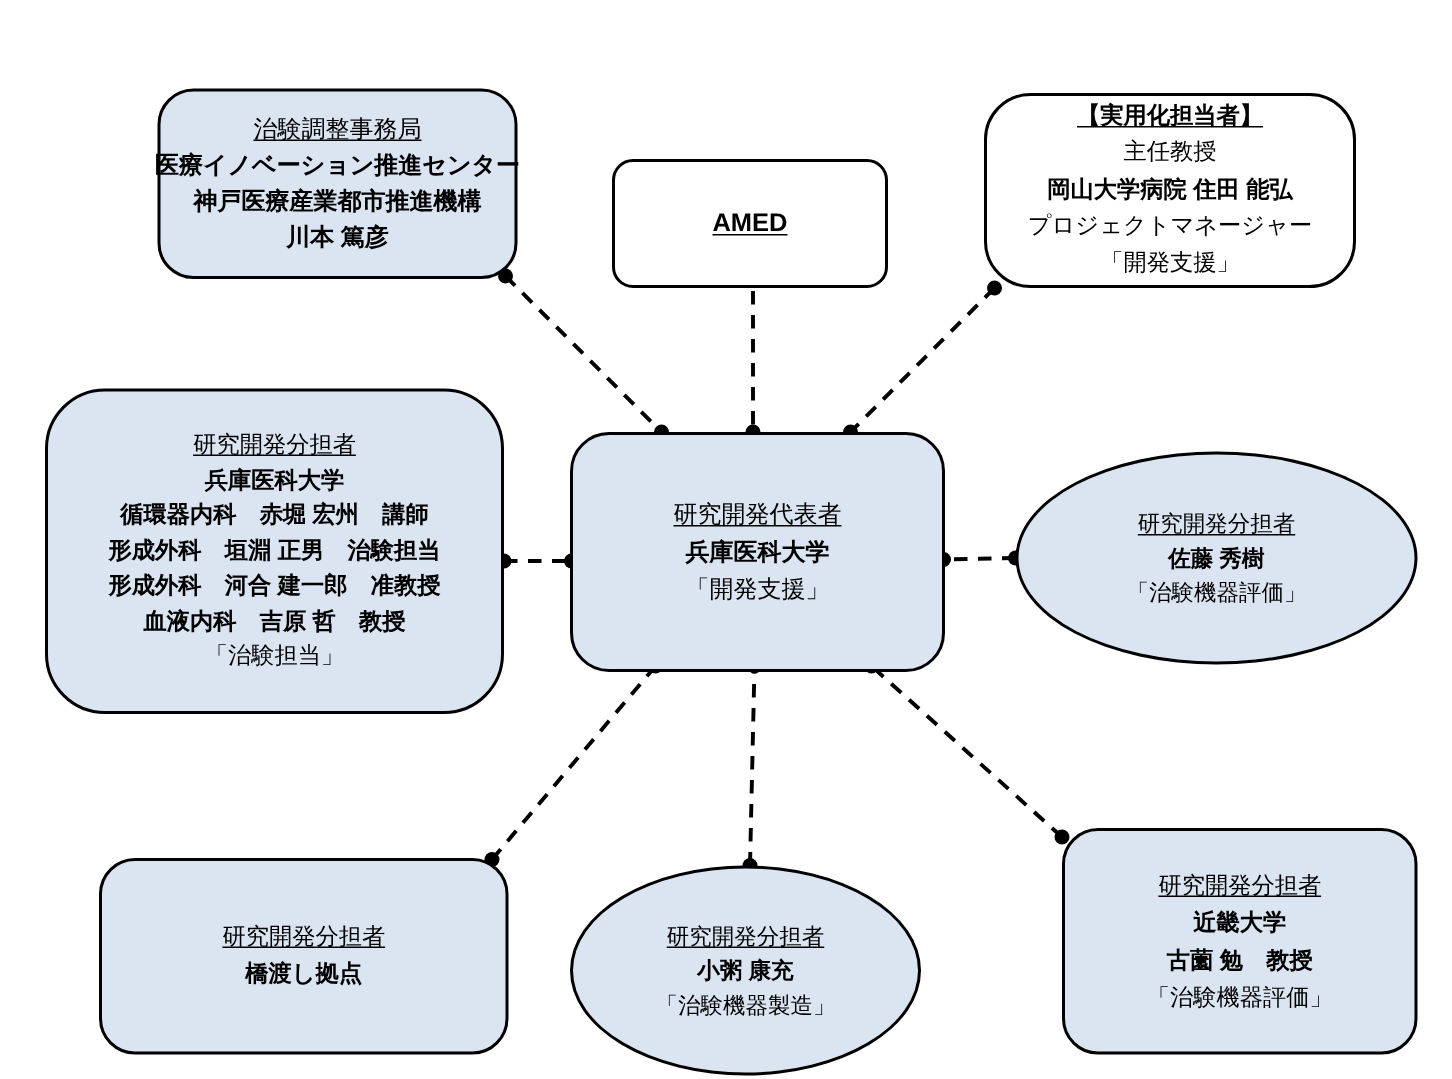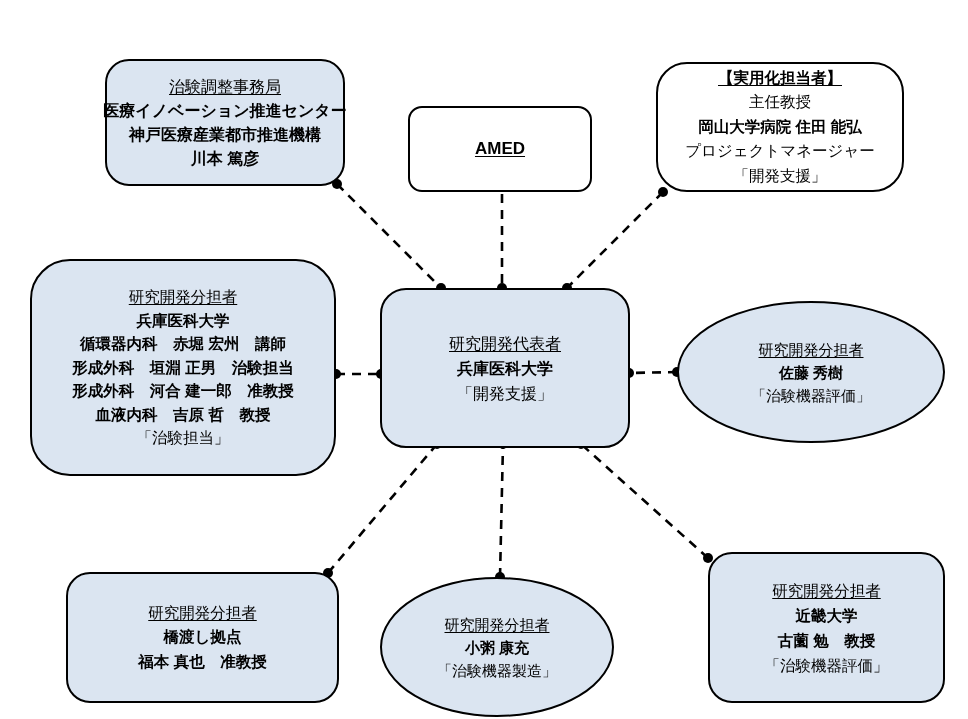--- a/index.html
+++ b/index.html
@@ -109,21 +109,20 @@
 
   <div class="node blue ellipse" id="n-gunze">
     <div class="ln u">研究開発分担者</div>
     <div class="ln b">佐藤 秀樹</div>
     <div class="ln r">「治験機器評価」</div>
   </div>
 
   <div class="node blue" id="n-osaka">
     <div class="ln u">研究開発分担者</div>
     <div class="ln b">橋渡し拠点</div>
-    <div class="ln b">福本 真也　准教授</div>
   </div>
 
   <div class="node blue ellipse" id="n-sofsera">
     <div class="ln u">研究開発分担者</div>
     <div class="ln b">小粥 康充</div>
     <div class="ln r">「治験機器製造」</div>
   </div>
 
   <div class="node blue" id="n-kindai">
     <div class="ln u">研究開発分担者</div>

